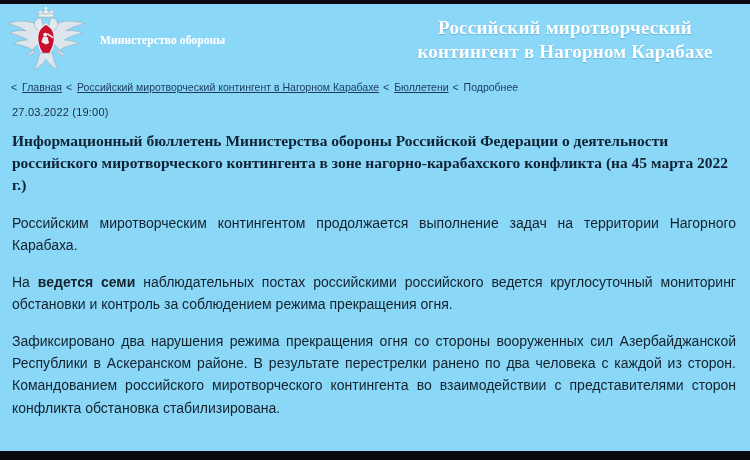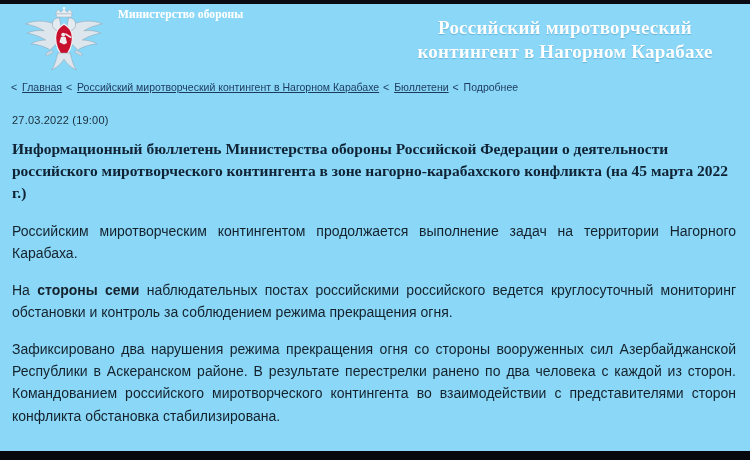--- a/index.html
+++ b/index.html
@@ -41,22 +41,22 @@
     position: absolute;
     top: 4px; left: 0;
     width: 750px;
     height: 72px;
     display: flex;
     align-items: center;
     background: #8ad7f8;
   }
   .brand {
     display: flex;
+    align-items: center;
     width: 390px;
-    padding-left: 18px;
     box-sizing: border-box;
   }
   .emblem {
     width: 92px;
     height: 66px;
     flex: 0 0 92px;
     display: block;
   }
   .brand-lines {
     margin-left: 8px;
@@ -111,21 +111,21 @@
   }
   
   .article {
     position: absolute;
     top: 102px; left: 10px;
     width: 730px;
   }
   .pub-date {
     font-size: 11px;
     color: #1a2b38;
-    margin: 12px 0 12px 2px;
+    margin: 4px 0 12px 2px;
     letter-spacing: .2px;
   }
   .article-title {
     font-family: "Liberation Serif", serif;
     font-weight: bold;
     font-size: 15.5px;
     line-height: 1.42;
     color: #102334;
     margin: 0 4px 16px 2px;
     letter-spacing: 0;
@@ -202,20 +202,20 @@
 
   </div>
 
   <div class="breadcrumb" id="breadcrumb"><span class="sep">&lt; </span><a>Главная</a> <span class="sep">&lt; </span><a>Российский миротворческий контингент в Нагорном Карабахе</a> <span class="sep">&lt; </span><a>Бюллетени</a> <span class="sep">&lt; </span><span class="current">Подробнее</span></div>
 
   <div class="article">
     <div class="pub-date">27.03.2022 (19:00)</div>
     <div class="article-title">Информационный бюллетень Министерства обороны Российской Федерации о деятельности российского миротворческого контингента в зоне нагорно-карабахского конфликта (на 45 марта 2022 г.)</div>
     <div id="paragraphs">
         <div class="para"><span>Российским миротворческим контингентом продолжается выполнение задач на территории Нагорного Карабаха.</span></div>
-        <div class="para"><span>На </span><b>стороны семи</b><span> наблюдательных постах российскими российского ведется круглосуточный мониторинг обстановки и контроль за соблюдением режима прекращения огня.</span></div>
+        <div class="para"><span>На </span><b>ведется семи</b><span> наблюдательных постах российскими российского ведется круглосуточный мониторинг обстановки и контроль за соблюдением режима прекращения огня.</span></div>
         <div class="para"><span>Зафиксировано два нарушения режима прекращения огня со стороны вооруженных сил Азербайджанской Республики в Аскеранском районе. В результате перестрелки ранено по два человека с каждой из сторон. Командованием российского миротворческого контингента во взаимодействии с представителями сторон конфликта обстановка стабилизирована.</span></div>
       </div>
   </div>
 
   <div class="bottom-rule"></div>
 
 </div>
 
 </body></html>

